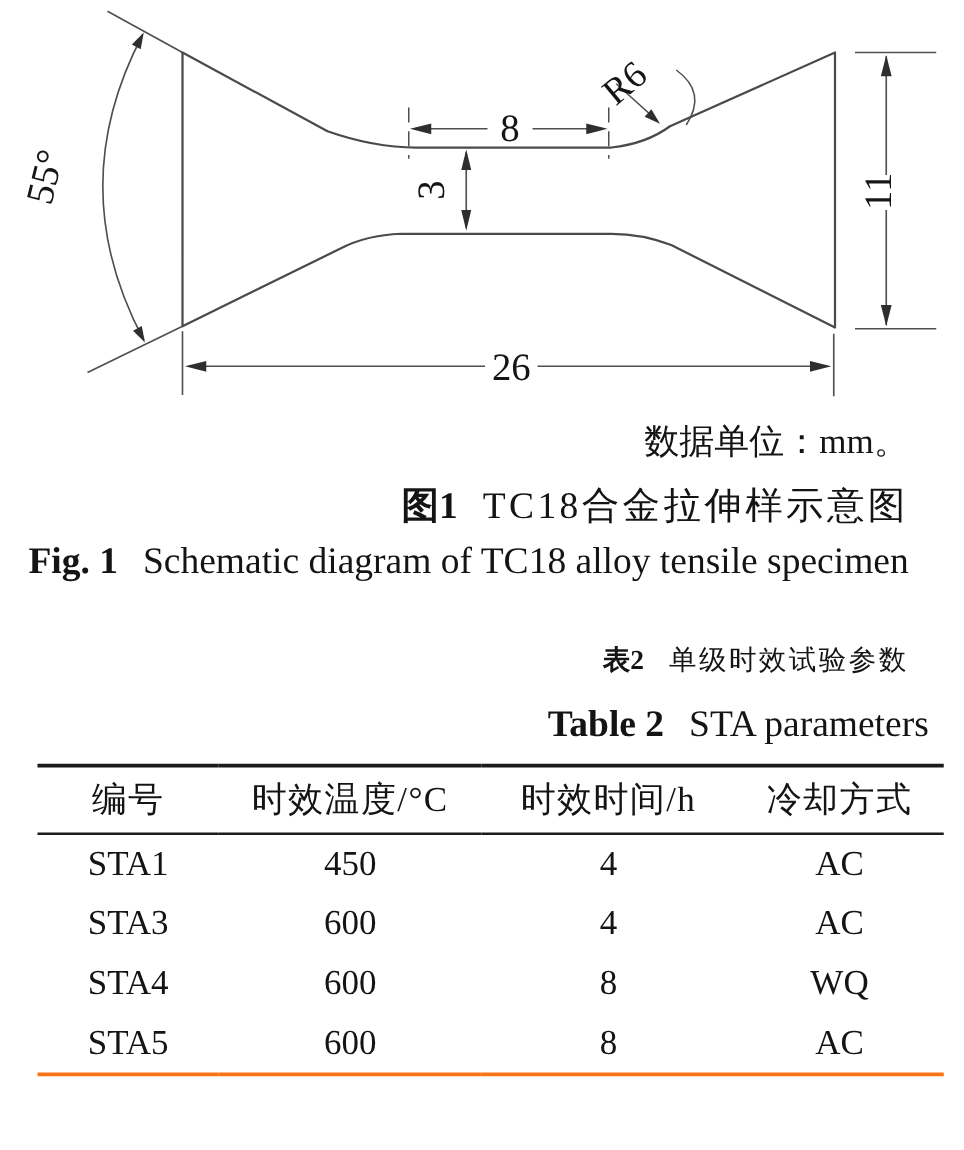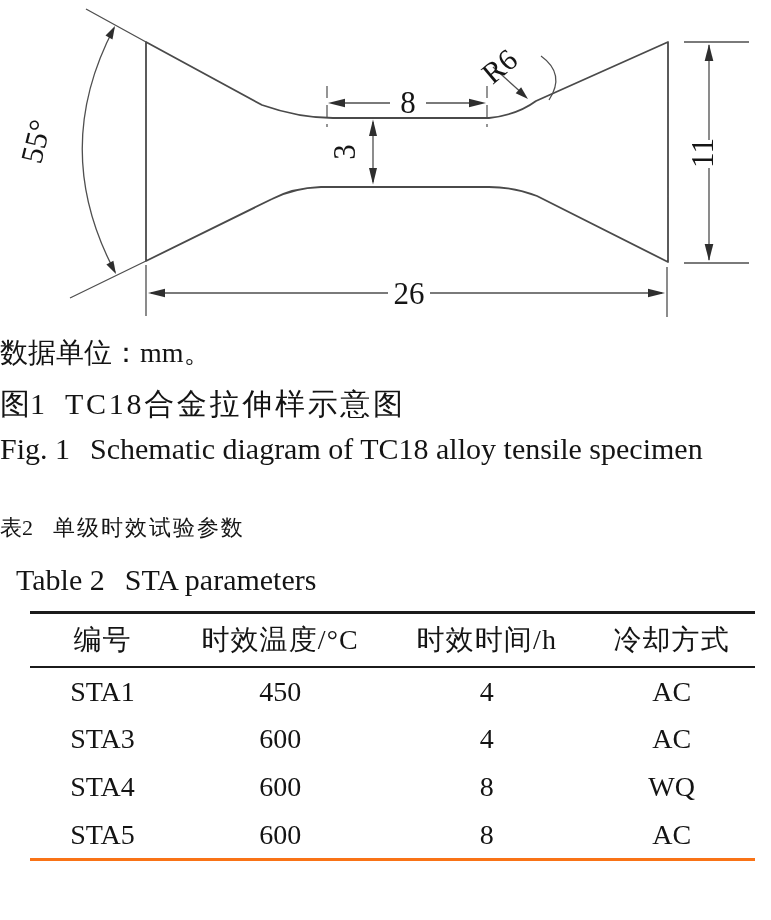--- a/index.html
+++ b/index.html
@@ -2,27 +2,27 @@
 <html><head>
 <meta charset="utf-8">
 <style>
   html,body{margin:0;padding:0;}
   body{
     width:771px;height:920px;background:#ffffff;position:relative;overflow:hidden;
     font-family:"Liberation Serif","DejaVu Serif",serif;color:#141414;
   }
   .page{position:absolute;inset:0;}
   svg text{font-family:"Liberation Serif","DejaVu Serif",serif;fill:#151515;}
-  .cap{position:absolute;left:0;width:727px;text-align:left;white-space:nowrap;}
+  .cap{position:absolute;left:0;width:727px;text-align:right;white-space:nowrap;}
   .unit-note{top:334px;font-size:28px;}
   .fig-cap-zh{top:384px;font-size:30px;}
   .fig-cap-en{top:432px;font-size:30px;}
   .tbl-cap-zh{top:513px;font-size:22px;}
   .tbl-cap-en{top:563px;font-size:30px;padding-left:16px;}
-  .cap .lbl{font-weight:normal;margin-right:20px;}
+  .cap .lbl{font-weight:bold;margin-right:20px;}
   .zh-sp{letter-spacing:0.09em;margin-top:12px;}
   table.sta{
     position:absolute;left:30px;top:611px;width:725px;
     border-collapse:collapse;table-layout:fixed;
     border-top:3px solid #1b1b1b;border-bottom:3px solid #f97316;
     font-size:28px;
   }
   table.sta th{
     font-weight:normal;height:52px;vertical-align:middle;text-align:center;
     border-bottom:2px solid #1b1b1b;padding:0;letter-spacing:0.04em;

